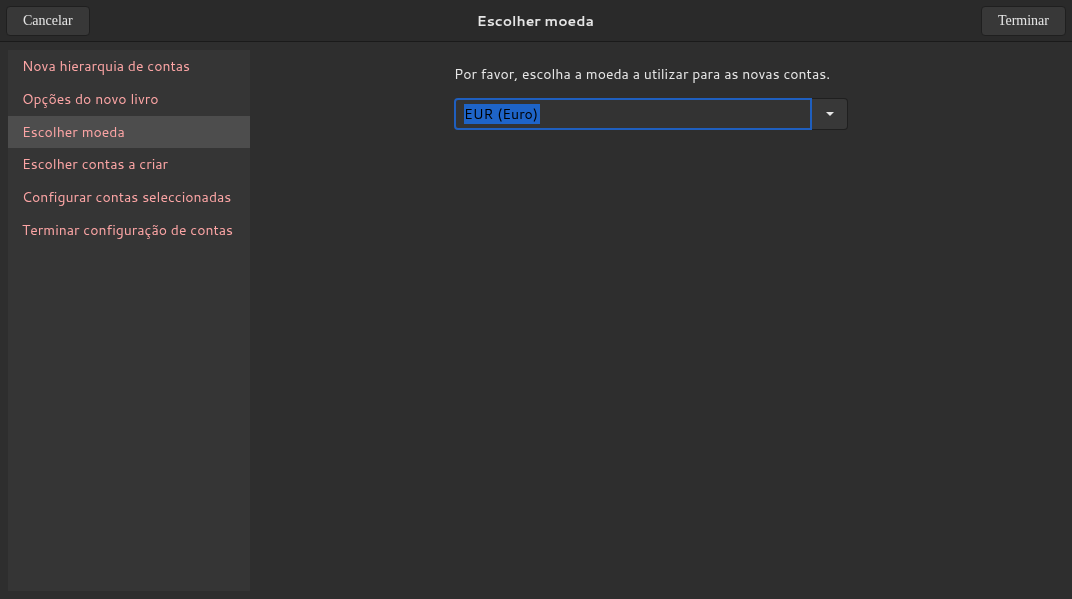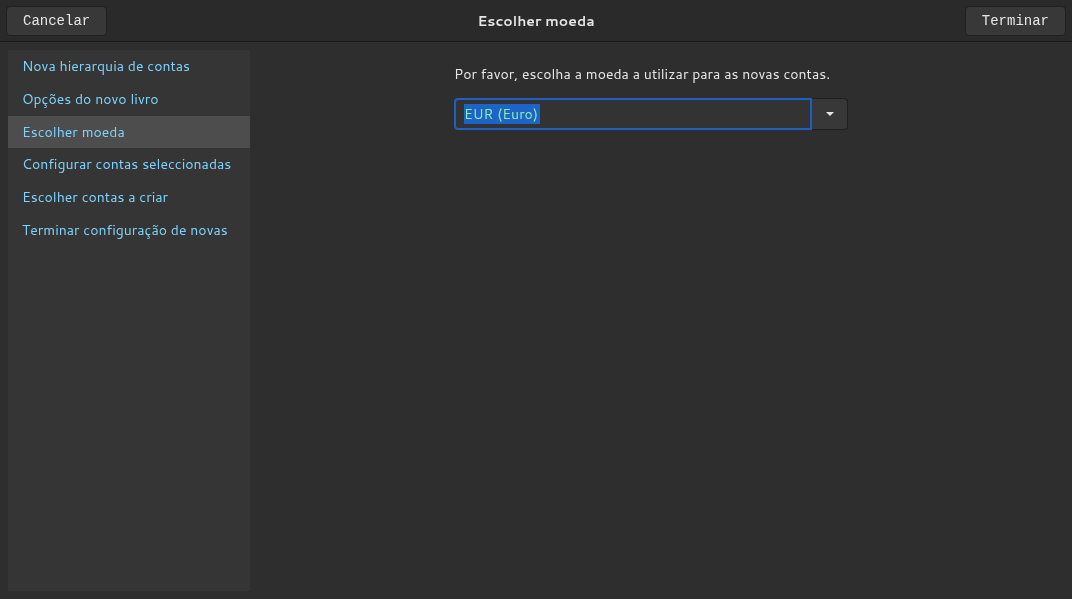--- a/index.html
+++ b/index.html
@@ -34,38 +34,38 @@
       color: #e6e6e6;
     }
     .btn {
       background: #383838;
       border: 1px solid #1f1f1f;
       border-radius: 4px;
       color: #e6e6e6;
       padding: 6px 16px;
       font-size: 14px;
       cursor: pointer;
-      font-family: Liberation Mono, monospace;
+      font-family: Liberation Serif, serif;
     }
     .content {
       display: flex;
       height: calc(100% - 42px);
       padding: 8px;
       gap: 0;
     }
     .sidebar {
       width: 242px;
       background: #353535;
       display: flex;
       flex-direction: column;
     }
     .sidebar-item {
       padding: 8px 14px;
       cursor: default;
-      color: #7dd3fc;
+      color: #fca5a5;
       line-height: 1.2;
     }
     .sidebar-item.active {
       background: #4d4d4d;
     }
     .main {
       flex: 1;
       background: #2e2e2e;
       padding: 8px 0 0 0;
     }
@@ -79,21 +79,21 @@
       display: flex;
       padding-left: 204px;
       gap: 0;
     }
     .combo-value {
       width: 358px;
       background: #333333;
       border: 2px solid #1f5fbf;
       border-radius: 4px 0 0 4px;
       padding: 4px 8px;
-      color: #86efac;
+      color: #000000;
       font-size: 14px;
       display: flex;
       align-items: center;
       cursor: pointer;
     }
     .combo-value span {
       background: #1e64c8;
       padding: 0 2px 0 0;
     }
     .combo-btn {
@@ -124,23 +124,23 @@
   <div class="header-right">
     <button class="btn">Terminar</button>
   </div>
 </div>
 
 <div class="content">
   <div class="sidebar">
     <div class="sidebar-item">Nova hierarquia de contas</div>
     <div class="sidebar-item">Opções do novo livro</div>
     <div class="sidebar-item active">Escolher moeda</div>
+    <div class="sidebar-item">Escolher contas a criar</div>
     <div class="sidebar-item">Configurar contas seleccionadas</div>
-    <div class="sidebar-item">Escolher contas a criar</div>
-    <div class="sidebar-item">Terminar configuração de novas</div>
+    <div class="sidebar-item">Terminar configuração de contas</div>
   </div>
 
   <div class="main">
     <div class="instruction">Por favor, escolha a moeda a utilizar para as novas contas.</div>
     <div class="combo-row">
       <div class="combo-value">
         <span>EUR (Euro)</span>
       </div>
       <div class="combo-btn">
         <svg viewBox="0 0 10 10">

